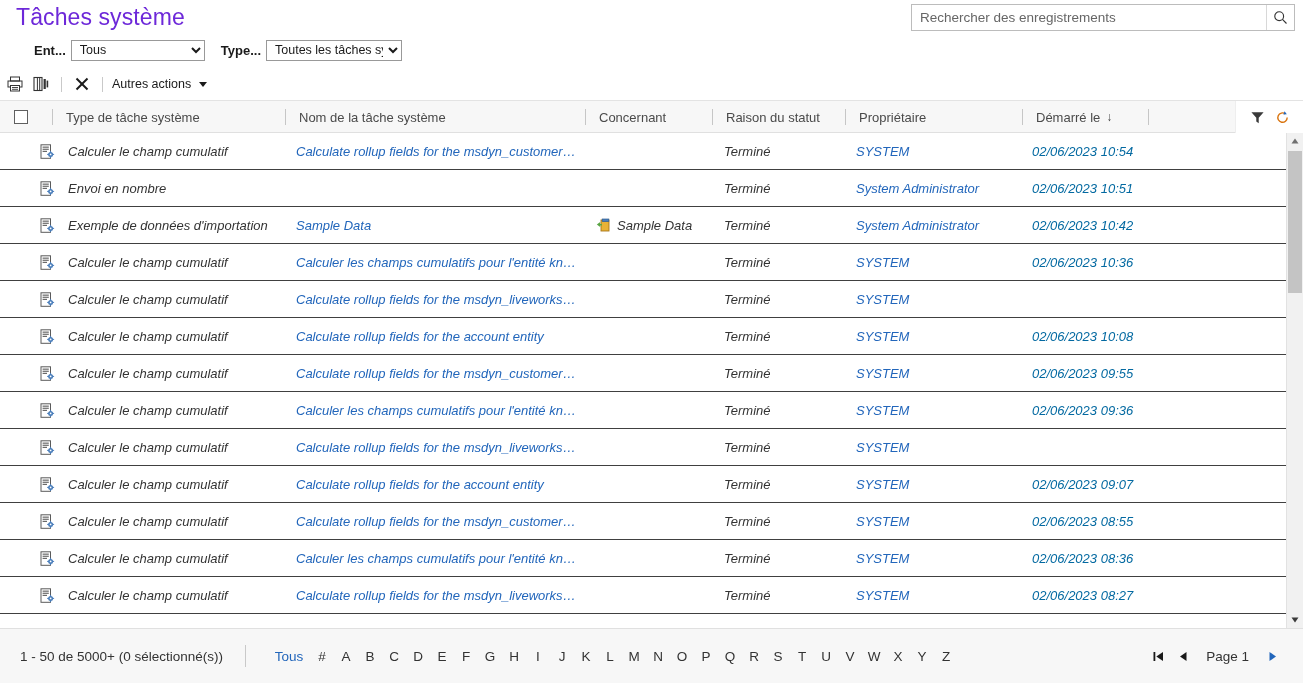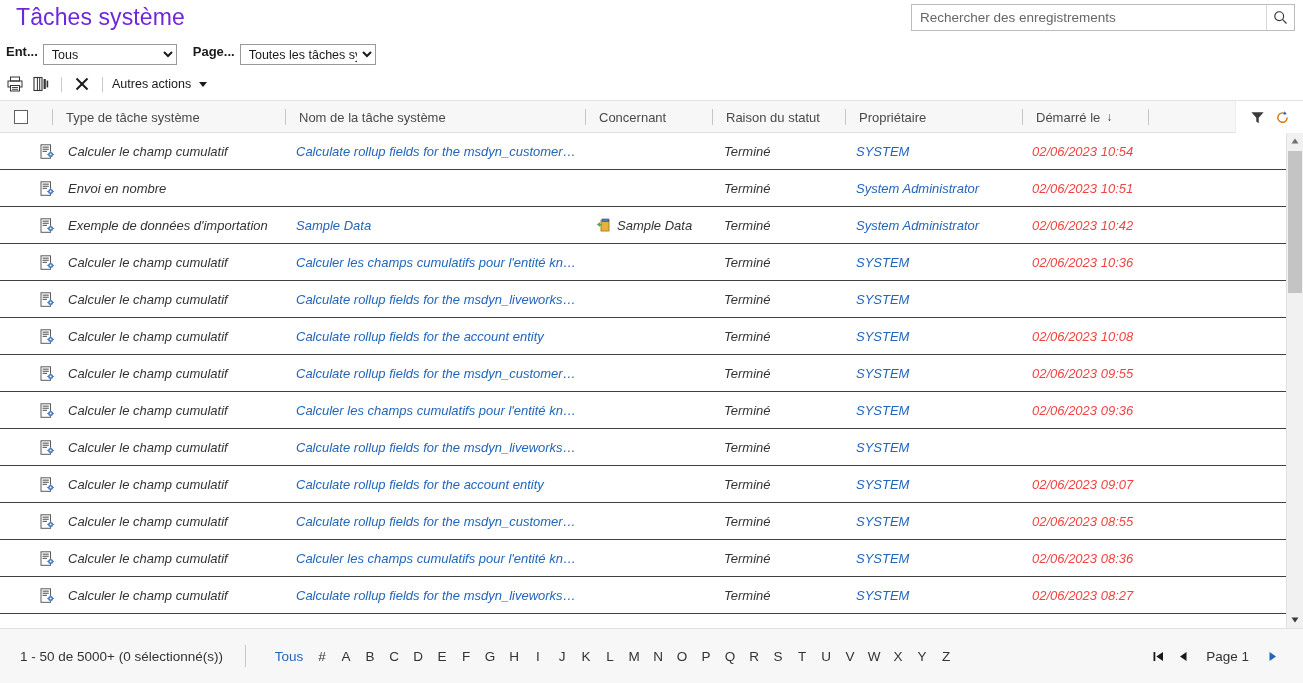--- a/index.html
+++ b/index.html
@@ -54,23 +54,23 @@
     width: 28px; height: 100%;
     border: 0; border-left: 1px solid #d8d8d8;
     background: #fff;
     display: flex; align-items: center; justify-content: center;
     cursor: pointer; padding: 0;
   }
 
   
   .filter-row {
     position: absolute;
-    left: 0; top: 44px;
+    left: 0; top: 38px;
     height: 24px;
-    display: flex; 
+    display: flex; align-items: center; padding-left: 28px;
   }
   .flabel {
     font-size: 13px;
     font-weight: bold;
     color: #1a1a1a;
     margin-left: 6px;
     margin-right: 5px;
     white-space: nowrap;
   }
   .fselect {
@@ -194,21 +194,21 @@
     font-size: 13px;
     white-space: nowrap;
     overflow: hidden;
   }
   .c-icon   { left: 40px;  width: 22px; justify-content: flex-start; }
   .c-type   { left: 68px;  width: 212px; color: #333; }
   .c-name   { left: 296px; width: 282px; }
   .c-regard { left: 596px; width: 110px; color: #333; }
   .c-status { left: 724px; width: 118px; color: #333; }
   .c-owner  { left: 856px; width: 160px; }
-  .c-date   { left: 1032px; width: 130px; color: #ef4444; }
+  .c-date   { left: 1032px; width: 130px; color: #0369a1; }
 
   .link {
     color: #2266bb;
     cursor: pointer;
     overflow: hidden;
     text-overflow: ellipsis;
     white-space: nowrap;
     display: block;
     width: 100%;
   }
@@ -305,21 +305,21 @@
           <line x1="10.1" y1="10.1" x2="14.4" y2="14.4" stroke="#333" stroke-width="1.2"></line>
         </svg>
       </button>
     </div>
 
     <div class="filter-row">
       <span class="flabel">Ent...</span>
       <select class="fselect entity">
         <option>Tous</option>
       </select>
-      <span class="flabel" style="margin-left:16px">Page...</span>
+      <span class="flabel" style="margin-left:16px">Type...</span>
       <select class="fselect view">
         <option>Toutes les tâches systè</option>
       </select>
     </div>
   </div>
 
   <div class="cmdbar">
     <div class="cmd-icon">
       <svg width="17" height="16" viewBox="0 0 17 16">
         <rect x="3.5" y="1" width="9" height="4" fill="none" stroke="#333" stroke-width="1"></rect>

